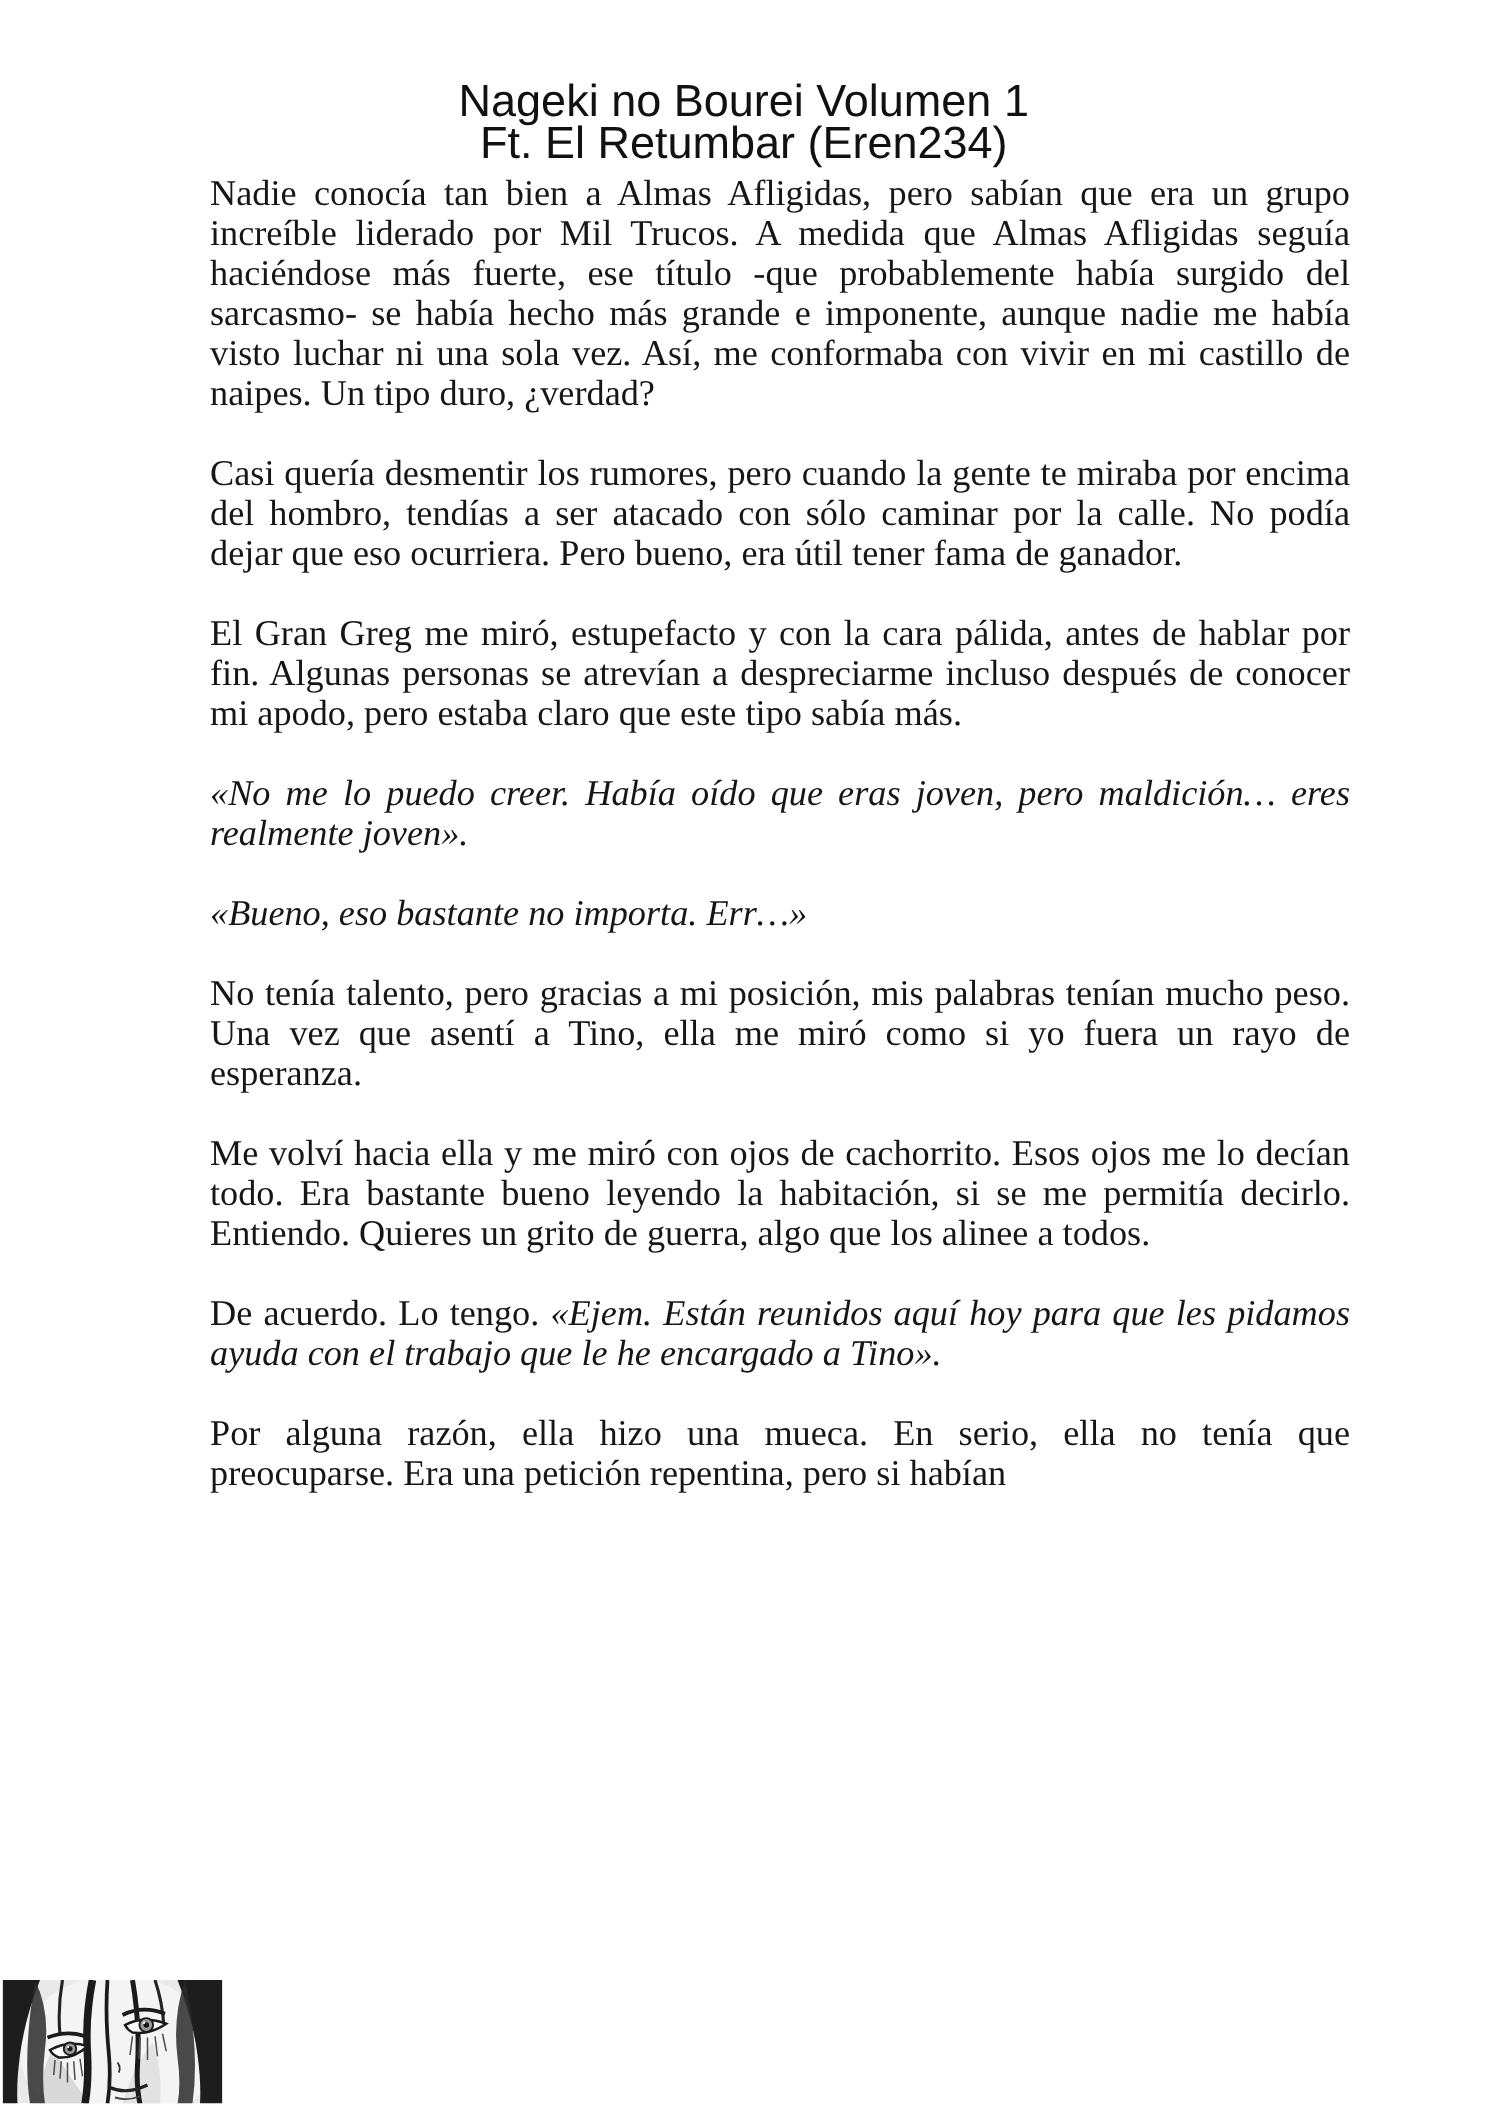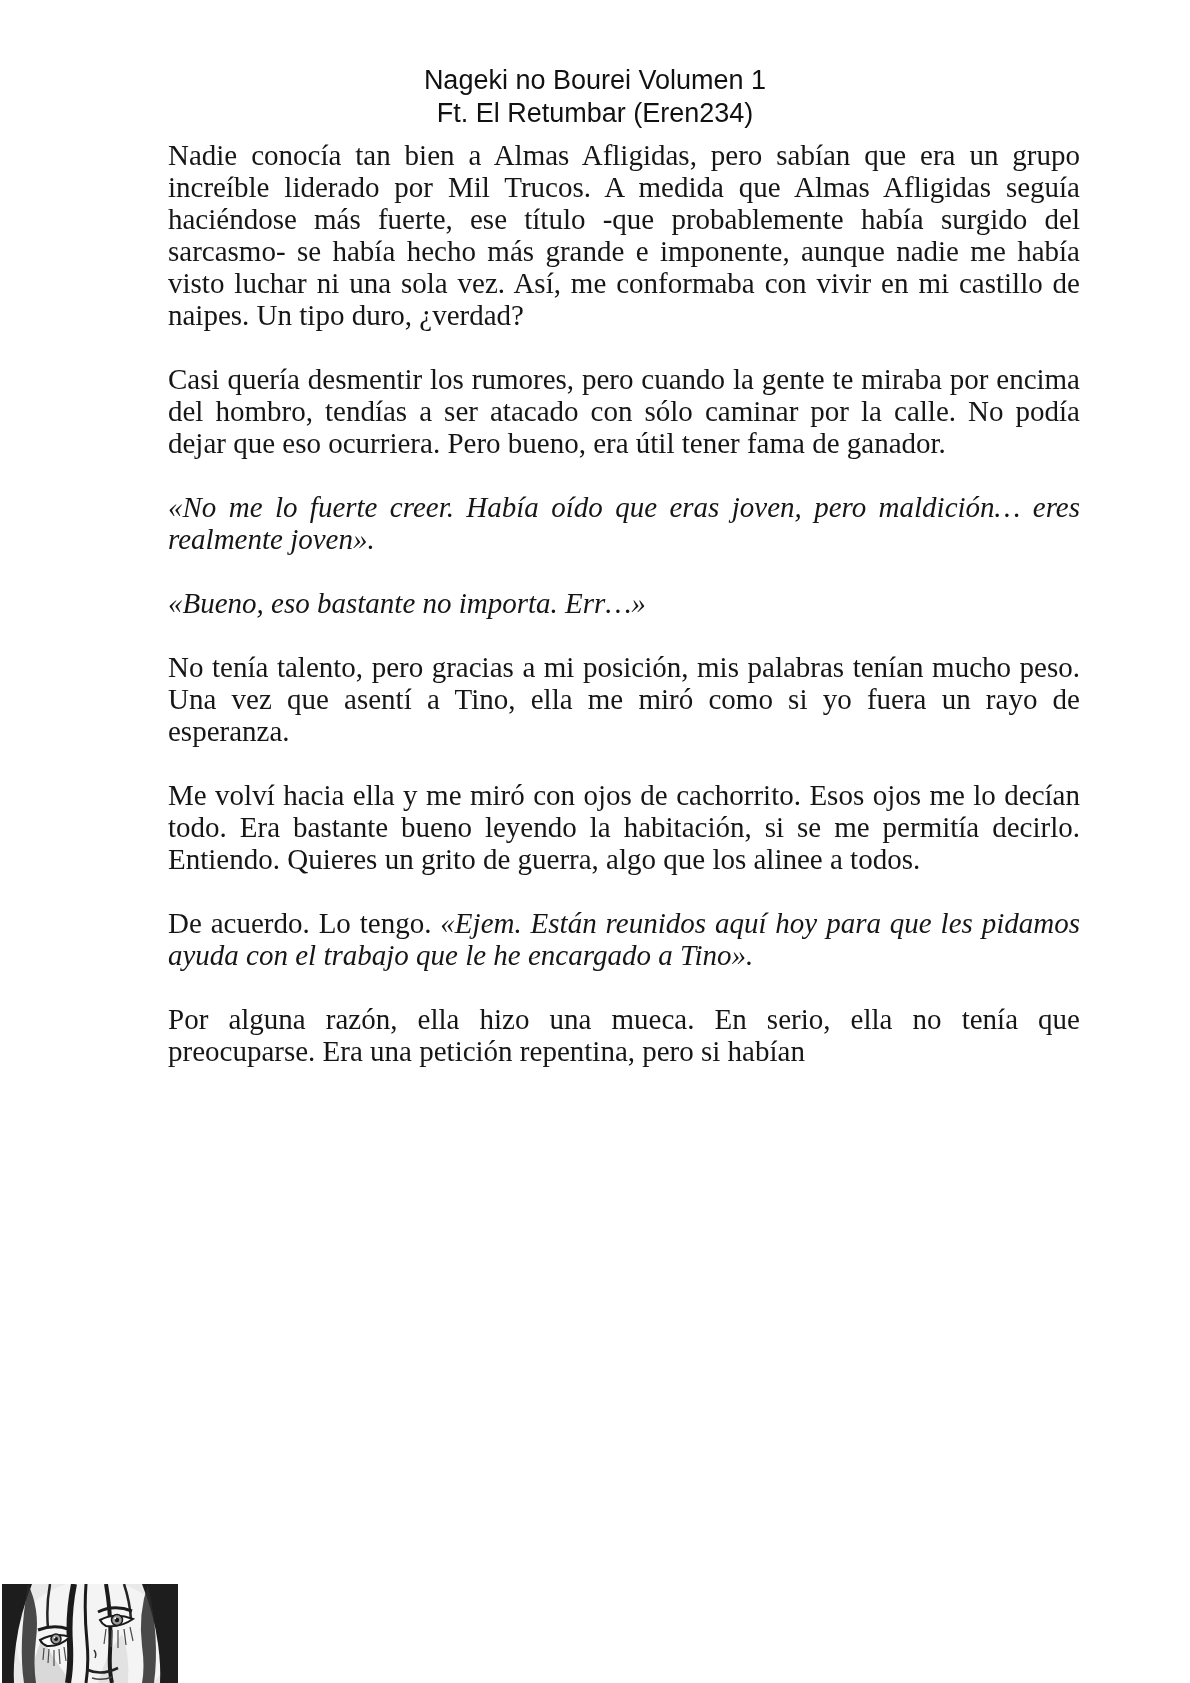--- a/index.html
+++ b/index.html
@@ -12,21 +12,21 @@
     width: 1190px;
     height: 1683px;
     background: #ffffff;
     color: #161616;
     overflow: hidden;
   }
   .doc-header {
     padding-top: 64px;
     text-align: center;
     font-family: "Liberation Sans", sans-serif;
-    font-size: 27px;
+    font-size: 36px;
     line-height: 33px;
     color: #111111;
   }
   .doc-body {
     margin: 9px 110px 0 168px; 
     font-family: "Liberation Serif", serif;
     font-size: 29px;
     line-height: 32px;
     text-align: justify;
     color: #161616;
@@ -60,21 +60,22 @@
 <div class="page">
 
   <header class="doc-header">
     <div>Nageki no Bourei Volumen 1</div>
     <div>Ft. El Retumbar (Eren234)</div>
   </header>
 
   <main class="doc-body">
     <p>Nadie conocía tan bien a Almas Afligidas, pero sabían que era un grupo increíble liderado por Mil Trucos. A medida que Almas Afligidas seguía haciéndose más fuerte, ese título -que probablemente había surgido del sarcasmo- se había hecho más grande e imponente, aunque nadie me había visto luchar ni una sola vez. Así, me conformaba con vivir en mi castillo de naipes. Un tipo duro, ¿verdad?</p>
     <p>Casi quería desmentir los rumores, pero cuando la gente te miraba por encima del hombro, tendías a ser atacado con sólo caminar por la calle. No podía dejar que eso ocurriera. Pero bueno, era útil tener fama de ganador.</p>
-    <p class="italic">«No me lo fuerte creer. Había oído que eras joven, pero maldición… eres realmente joven».</p>
+    <p>El Gran Greg me miró, estupefacto y con la cara pálida, antes de hablar por fin. Algunas personas se atrevían a despreciarme incluso después de conocer mi apodo, pero estaba claro que este tipo sabía más.</p>
+    <p class="italic">«No me lo puedo creer. Había oído que eras joven, pero maldición… eres realmente joven».</p>
     <p class="italic">«Bueno, eso bastante no importa. Err…»</p>
     <p>No tenía talento, pero gracias a mi posición, mis palabras tenían mucho peso. Una vez que asentí a Tino, ella me miró como si yo fuera un rayo de esperanza.</p>
     <p>Me volví hacia ella y me miró con ojos de cachorrito. Esos ojos me lo decían todo. Era bastante bueno leyendo la habitación, si se me permitía decirlo. Entiendo. Quieres un grito de guerra, algo que los alinee a todos.</p>
     <p><span>De acuerdo. Lo tengo. </span><em>«Ejem. Están reunidos aquí hoy para que les pidamos ayuda con el trabajo que le he encargado a Tino».</em></p>
     <p>Por alguna razón, ella hizo una mueca. En serio, ella no tenía que preocuparse. Era una petición repentina, pero si habían</p>
   </main>
 
   <div class="footer-art">
     <svg viewBox="0 0 176 99" preserveAspectRatio="none">
 

